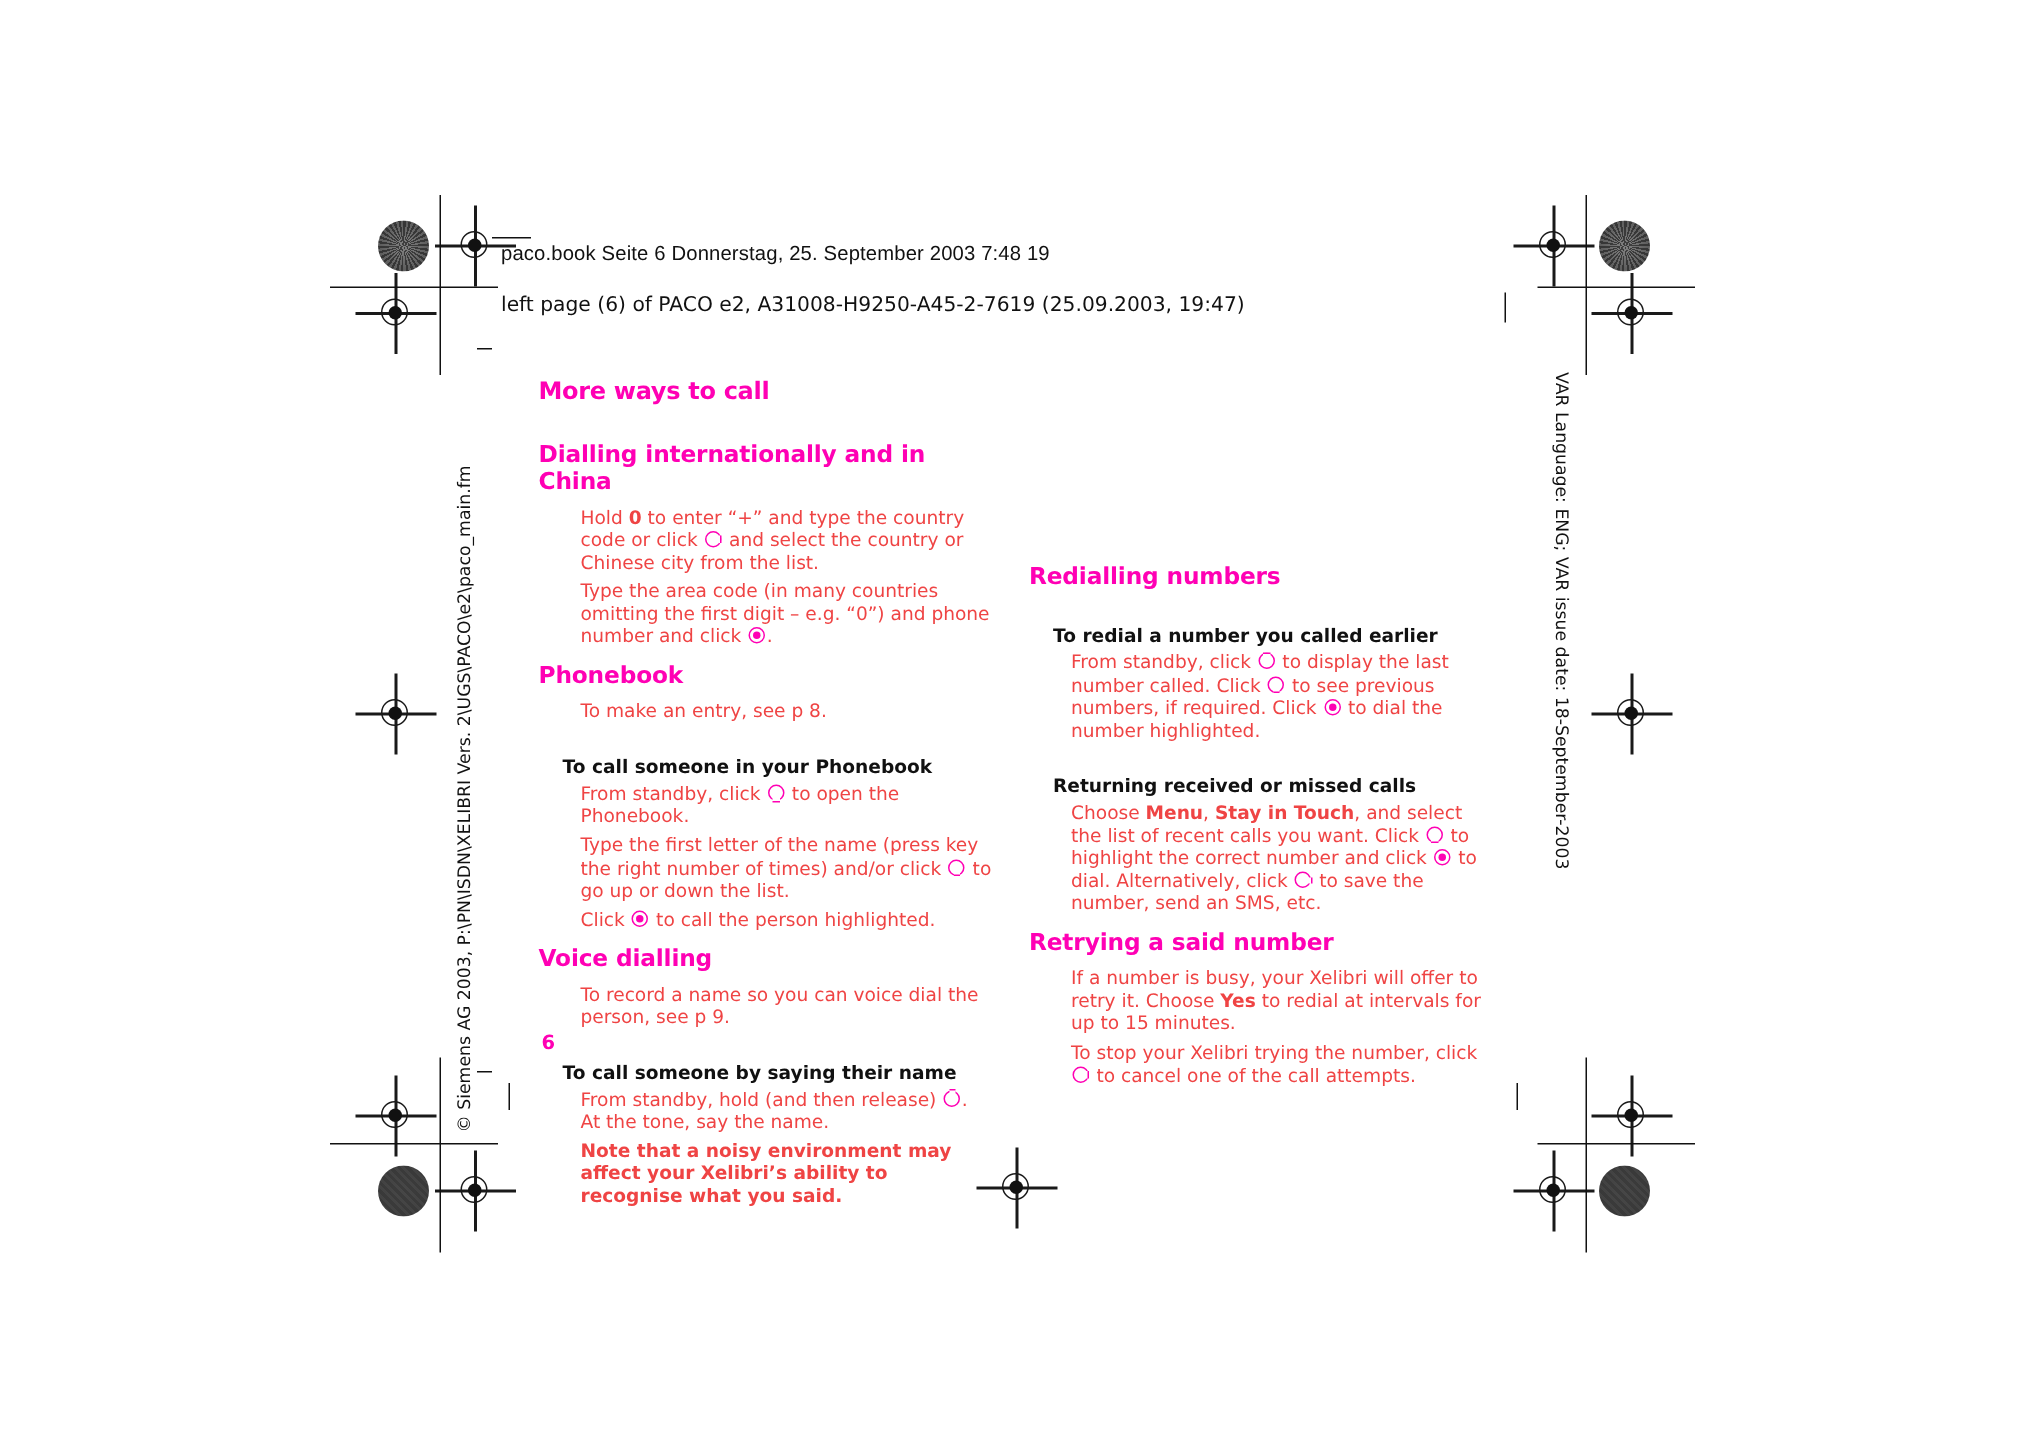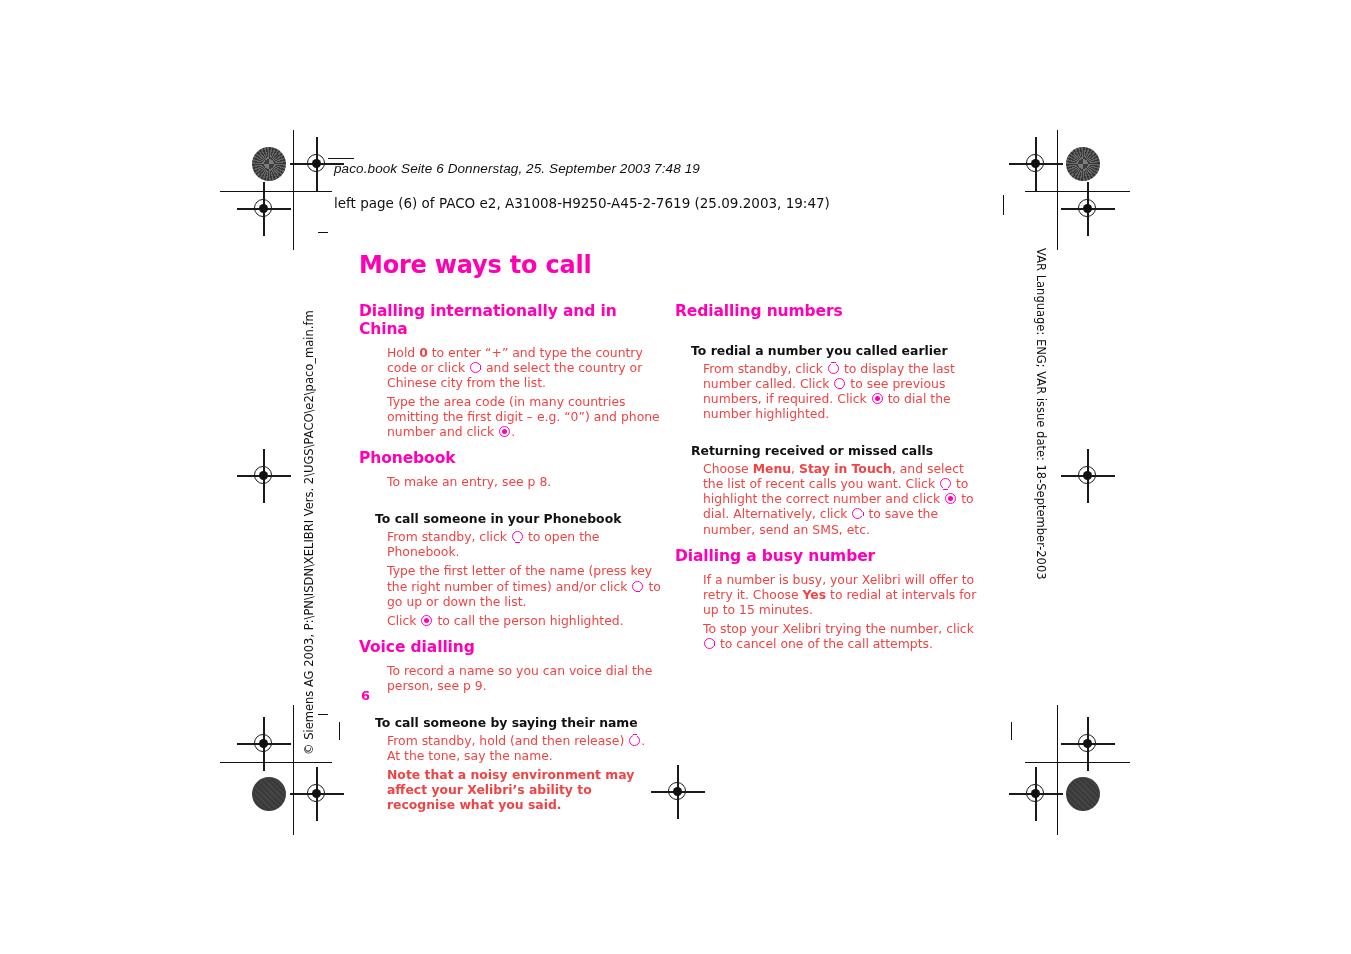--- a/index.html
+++ b/index.html
@@ -109,21 +109,21 @@
   }
   .vert.right { transform: rotate(90deg); }
   .vert.left  { transform: rotate(-90deg); }
 
   
   .content { position: absolute; }
 
   .doc-title {
     font-family: "DejaVu Sans", sans-serif;
     font-weight: bold;
-    font-size: 24px;
+    font-size: 16px;
     color: #ff00b4;
     letter-spacing: -0.2px;
     margin: 0 0 26px 0;
     line-height: 1;
   }
   h2.sec {
     font-family: "DejaVu Sans", sans-serif;
     font-weight: bold;
     font-size: 15.5px;
     color: #ff00b4;
@@ -291,31 +291,31 @@
   <div class="trim" style="left:1025px; top:191px; width:105px; height:1px;"></div>
   <div class="trim" style="left:220px; top:762px; width:112px; height:1px;"></div>
   <div class="trim" style="left:1025px; top:762px; width:105px; height:1px;"></div>
   <div class="trim" style="left:318px; top:232px; width:10px; height:1px;"></div>
   <div class="trim" style="left:318px; top:714px; width:10px; height:1px;"></div>
   <div class="trim" style="left:339px; top:722px; width:1px; height:18px;"></div>
   <div class="trim" style="left:1011px; top:722px; width:1px; height:18px;"></div>
   <div class="trim" style="left:1003px; top:195px; width:1px; height:20px;"></div>
 
   <div class="hdr-rule" style="left:328px; top:158px; width:26px;"></div>
-  <div class="hdr-line1" style="left:334px; top:161px;font-style:italic;">paco.book  Seite 6  Donnerstag, 25. September 2003  7:48 19</div>
+  <div class="hdr-line1" style="left:334px; top:161px;">paco.book  Seite 6  Donnerstag, 25. September 2003  7:48 19</div>
   <div class="hdr-line2" style="left:334px; top:195px;">
     <b>left page (6)</b><span> of PACO e2, A31008-H9250-A45-2-7619 (25.09.2003, 19:47)</span>
   </div>
 
   <div class="vert right" style="left:1048px; top:248px;">VAR Language: ENG; VAR issue date: 18-September-2003</div>
   <div class="vert left" style="left:302px; top:755px;">© Siemens AG 2003, P:\PN\ISDN\XELIBRI Vers. 2\UGS\PACO\e2\paco_main.fm</div>
 
   <div class="content" style="left:359px; top:253px; width:650px;">
     <h1 class="doc-title">More ways to call</h1>
-    <div style="display:flex; gap:13px; align-items:flex-start;">
+    <div style="display:flex; gap:24px; align-items:center;">
       <div id="col-left" style="width:303px;">
           <div class="sec-block">
             <h2 class="sec">Dialling internationally and in China</h2>
             <p class="para">Hold <b>0</b> to enter “+” and type the country code or click <span class="key side"></span> and select the country or Chinese city from the list.</p>
             <p class="para">Type the area code (in many countries omitting the first digit – e.g. “0”) and phone number and click <span class="key select"></span>.</p>
           </div>
           <div class="sec-block">
             <h2 class="sec">Phonebook</h2>
             <p class="para">To make an entry, see p 8.</p>
             <h3 class="sub">To call someone in your Phonebook</h3>
@@ -333,21 +333,21 @@
         </div>
       <div id="col-right" style="width:305px;">
           <div class="sec-block">
             <h2 class="sec">Redialling numbers</h2>
             <h3 class="sub">To redial a number you called earlier</h3>
             <p class="para">From standby, click <span class="key up"></span> to display the last number called. Click <span class="key down"></span> to see previous numbers, if required. Click <span class="key select"></span> to dial the number highlighted.</p>
             <h3 class="sub">Returning received or missed calls</h3>
             <p class="para">Choose <b>Menu</b>, <b>Stay in Touch</b>, and select the list of recent calls you want. Click <span class="key down"></span> to highlight the correct number and click <span class="key select"></span> to dial. Alternatively, click <span class="key side"></span> to save the number, send an SMS, etc.</p>
           </div>
           <div class="sec-block tight">
-            <h2 class="sec">Dialling a busy number</h2>
+            <h2 class="sec">Retrying a said number</h2>
             <p class="para">If a number is busy, your Xelibri will offer to retry it. Choose <b>Yes</b> to redial at intervals for up to 15 minutes.</p>
             <p class="para">To stop your Xelibri trying the number, click <span class="key side"></span> to cancel one of the call attempts.</p>
           </div>
         </div>
     </div>
   </div>
 
   <div class="page-num" style="left:361px; top:688px;">6</div>
 
 </div>

